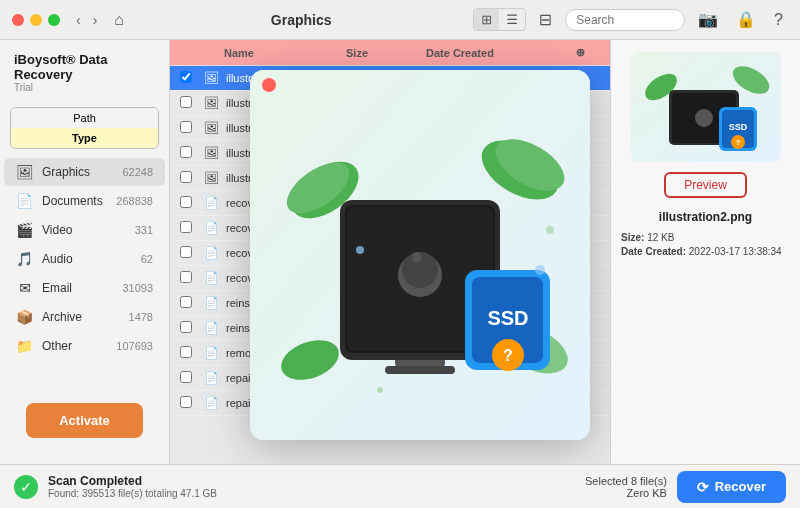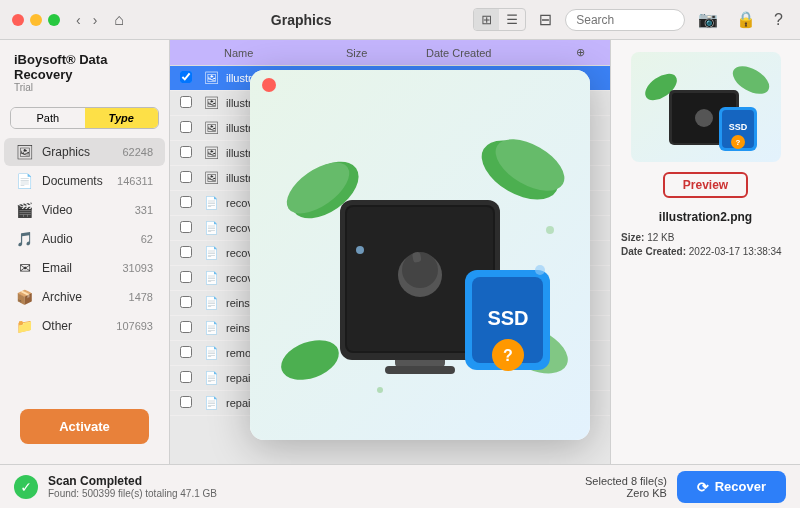--- a/index.html
+++ b/index.html
@@ -126,34 +126,34 @@
     .app-subtitle {
       font-size: 10px;
       color: #888;
     }
     .path-type-tabs {
       display: flex;
       margin: 8px 10px;
       border: 1px solid #bbb;
       border-radius: 6px;
       overflow: hidden;
+      flex-direction: column;
     }
     .pt-tab {
       flex: 1;
       text-align: center;
       padding: 4px;
       font-size: 11px;
       cursor: pointer;
       background: #f5f2f2;
       border: none;
     }
     .pt-tab.active {
-      background: #fde047;
+      background: #fef9c3;
       font-weight: 600;
-      font-style: italic;
     }
 
     .sidebar-items {
       flex: 1;
       overflow-y: auto;
     }
     .sidebar-item {
       display: flex;
       align-items: center;
       padding: 6px 12px;
@@ -175,21 +175,21 @@
     .sidebar-item-label {
       flex: 1;
       font-size: 12px;
     }
     .sidebar-item-count {
       font-size: 11px;
       color: #888;
     }
 
     .activate-btn {
-      margin: 20px;
+      margin: 26px;
       background: #e8813a;
       color: white;
       border: none;
       border-radius: 8px;
       padding: 10px;
       font-size: 13px;
       font-weight: 600;
       cursor: pointer;
       text-align: center;
     }
@@ -199,25 +199,25 @@
       flex: 1;
       display: flex;
       flex-direction: column;
       overflow: hidden;
       position: relative;
     }
 
     .file-table-header {
       display: flex;
       align-items: center;
-      background: #c4b5fd;
+      background: #fca5a5;
       border-bottom: 1px solid #ddd;
       padding: 6px 10px;
       font-size: 11px;
-      font-weight: 400;
+      font-weight: 700;
       color: #555;
       flex-shrink: 0;
     }
     .col-checkbox { width: 24px; }
     .col-icon { width: 20px; }
     .col-name { flex: 1; }
     .col-size { width: 80px; margin-left: 24px; }
     .col-date { width: 150px; }
     .col-action { width: 24px; }
 
@@ -270,21 +270,21 @@
       margin-bottom: 10px;
       position: relative;
     }
     .preview-btn {
       border: 2px solid #cc3333;
       background: none;
       color: #cc3333;
       border-radius: 6px;
       padding: 4px 18px;
       font-size: 12px;
-      font-weight: 700;
+      font-weight: 400;
       cursor: pointer;
       margin-bottom: 12px;
     }
     .preview-filename {
       font-size: 12px;
       font-weight: 600;
       color: #222;
       text-align: center;
       margin-bottom: 8px;
     }
@@ -435,21 +435,21 @@
     </div>
     <div class="sidebar-items" id="sidebar-items">
         <div class="sidebar-item active">
     <span class="sidebar-item-icon">🖼</span>
     <span class="sidebar-item-label">Graphics</span>
     <span class="sidebar-item-count">62248</span>
   </div>
         <div class="sidebar-item">
     <span class="sidebar-item-icon">📄</span>
     <span class="sidebar-item-label">Documents</span>
-    <span class="sidebar-item-count">146311</span>
+    <span class="sidebar-item-count">268838</span>
   </div>
         <div class="sidebar-item">
     <span class="sidebar-item-icon">🎬</span>
     <span class="sidebar-item-label">Video</span>
     <span class="sidebar-item-count">331</span>
   </div>
         <div class="sidebar-item">
     <span class="sidebar-item-icon">🎵</span>
     <span class="sidebar-item-label">Audio</span>
     <span class="sidebar-item-count">62</span>
@@ -695,21 +695,21 @@
         <span>2022-03-17 13:38:34</span>
       </div>
     </div>
   </div>
 </div>
 
 <div class="bottom-bar">
   <div class="scan-status-icon">✓</div>
   <div class="scan-info">
     <div class="scan-title">Scan Completed</div>
-    <div class="scan-detail">Found: 500399 file(s) totaling 47.1 GB</div>
+    <div class="scan-detail">Found: 395513 file(s) totaling 47.1 GB</div>
   </div>
   <div class="selected-info">
     <div>Selected 8 file(s)</div>
     <div>Zero KB</div>
   </div>
   <button class="recover-btn">
     <span class="recover-btn-icon">⟳</span>
     <span>Recover</span>
   </button>
 </div>

